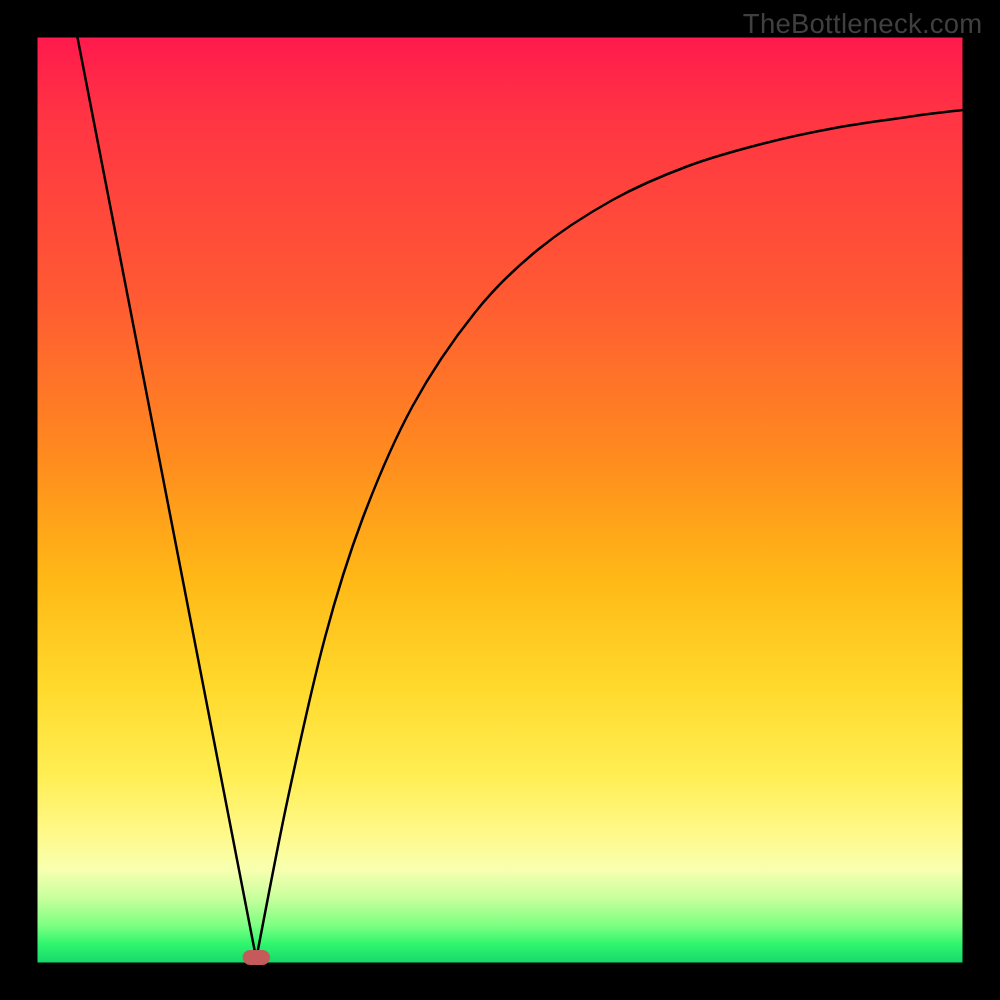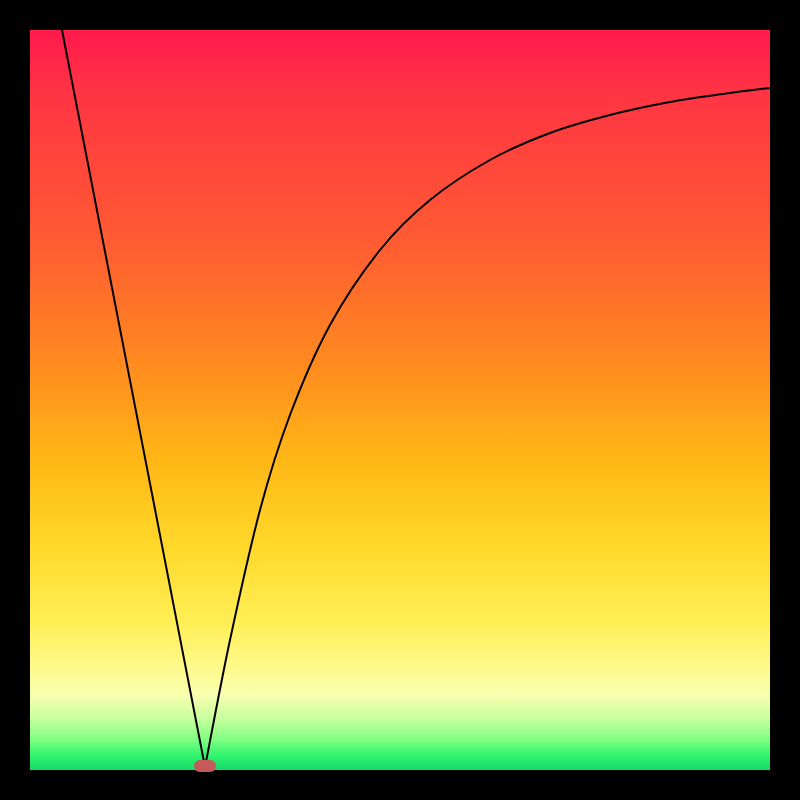--- a/index.html
+++ b/index.html
@@ -69,20 +69,21 @@
     height: 12px;
     border-radius: 6px;
     background: #c45a5a;
     transform: translate(-50%, -50%);
   }
 </style>
 </head>
 <body>
 
 <div class="frame">
+  <div class="watermark">TheBottleneck.com</div>
 
   <div class="plot">
     <svg class="curve" viewBox="0 0 740 740" preserveAspectRatio="none">
       <path d="M 32 0 L 175 737 M 175 737 C 179.16666666666666 715.8333333333334, 190.83333333333334 652.8333333333334, 200 610 C 209.16666666666666 567.1666666666666, 220 517.5, 230 480 C 240 442.5, 248.33333333333334 415.8333333333333, 260 385 C 271.6666666666667 354.1666666666667, 285 322.5, 300 295 C 315 267.5, 333.3333333333333 240.83333333333334, 350 220 C 366.6666666666667 199.16666666666666, 381.6666666666667 185, 400 170 C 418.3333333333333 155, 440 141.16666666666666, 460 130 C 480 118.83333333333333, 500 110.5, 520 103 C 540 95.5, 560 90.16666666666667, 580 85 C 600 79.83333333333333, 620 75.66666666666667, 640 72 C 660 68.33333333333333, 683.3333333333334 65.33333333333333, 700 63 C 716.6666666666666 60.666666666666664, 733.3333333333334 58.833333333333336, 740 58"></path>
     </svg>
     <div class="marker" style="left: 175px; top: 736px;"></div>
   </div>
 </div>
 
 </body></html>

